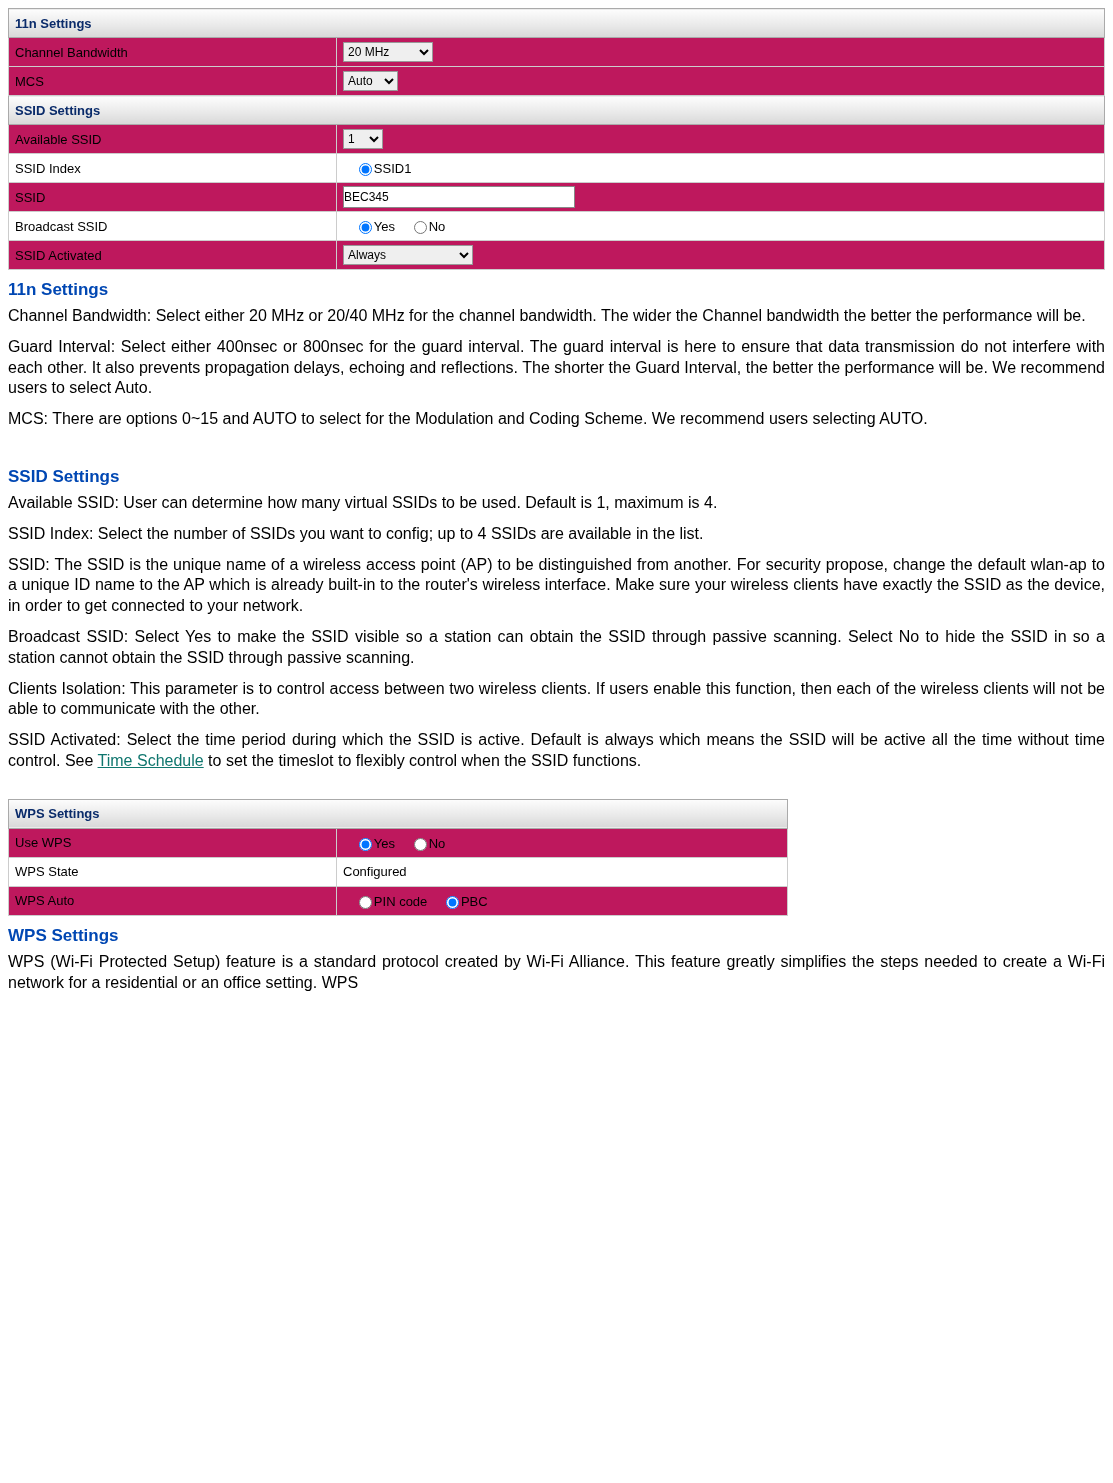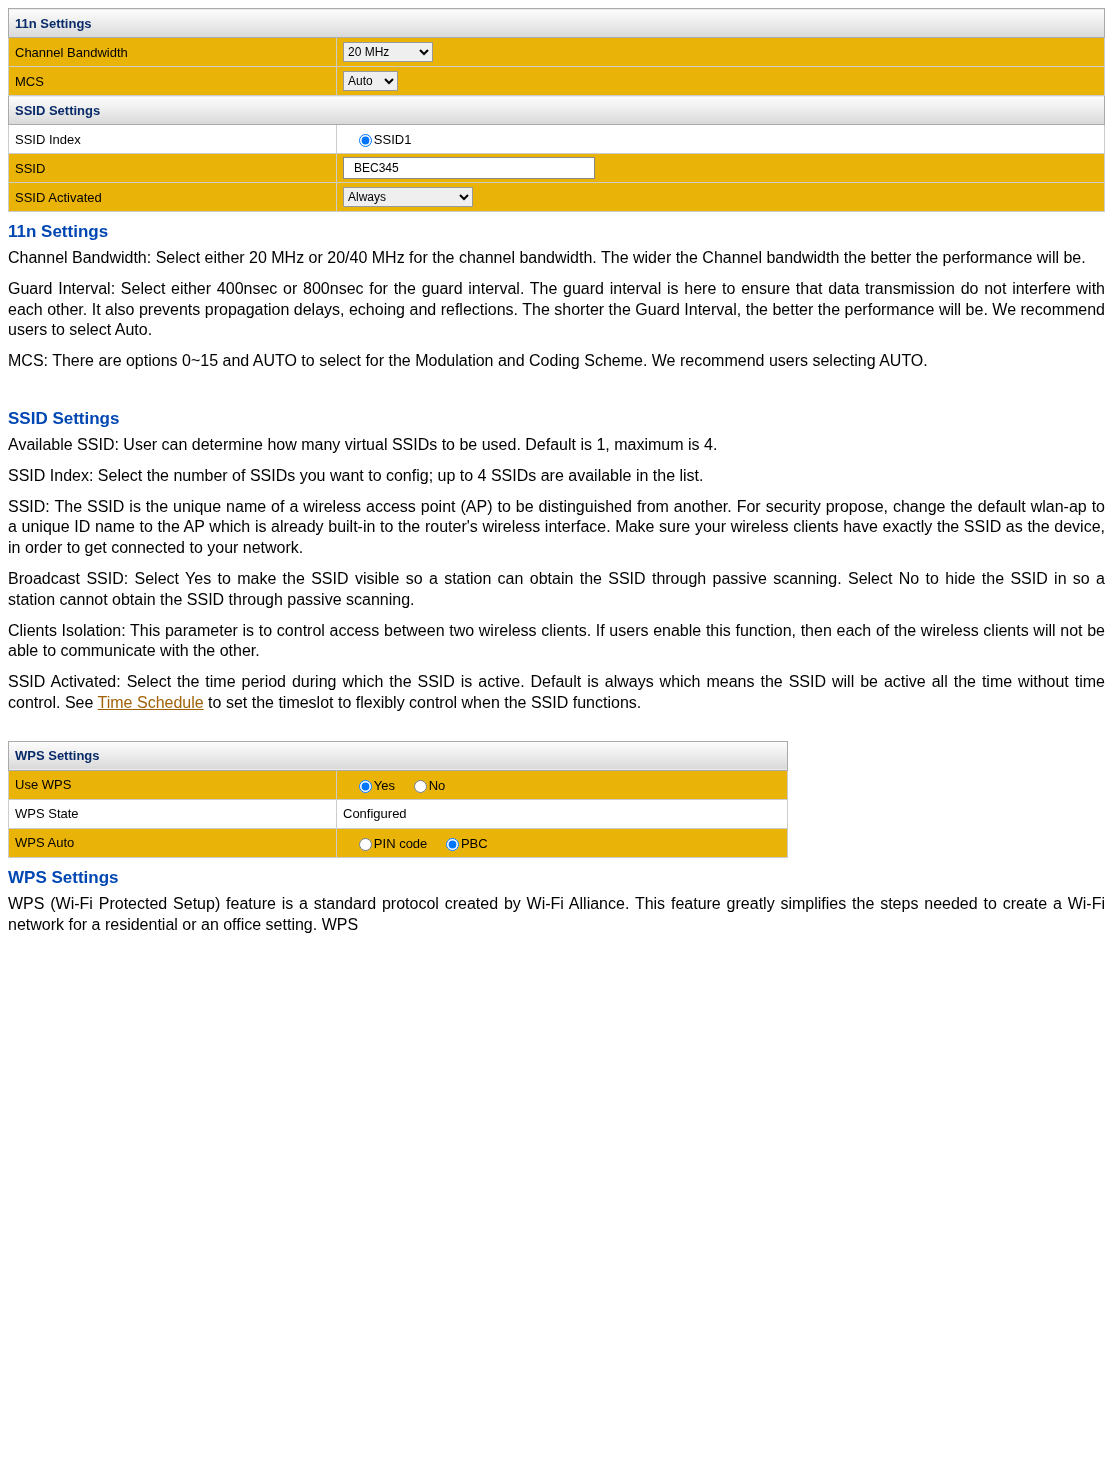--- a/index.html
+++ b/index.html
@@ -28,40 +28,40 @@
     width: 315px;
   }
   .section-head td {
     background: linear-gradient(to bottom, #fdfdfd 0%, #e8e8e8 60%, #d8d8d8 100%);
     border: 1px solid #aaa;
     font-weight: bold;
     color: #0a2b6a;
     font-size: 13px;
   }
   .row-alt td {
-    background: #eab308;
+    background: #be185d;
   }
   .row-norm td {
     background: #ffffff;
   }
   select {
     font-size: 12px;
     background: #efefef;
     border: 1px solid #999;
     height: 20px;
   }
   .sel-wide { width: 90px; }
   .sel-med { width: 70px; }
   .sel-sm { width: 55px; }
   .sel-tiny { width: 40px; }
   .sel-long { width: 130px; }
   input[type="text"]{
     font-size:12px;
     border:1px solid #888;
-    padding:2px 10px;
+    padding:2px 0;
     height:16px;
   }
   input[type="radio"]{
     vertical-align: middle;
     margin-right:2px;
   }
   .radio-lbl {
     font-size:13px;
     margin-right:10px;
     vertical-align: middle;
@@ -73,21 +73,21 @@
     margin: 10px 0 6px 0;
     font-weight: bold;
   }
   p {
     margin: 6px 0 10px 0;
     text-align: justify;
     line-height: 1.3;
     font-size: 16px;
   }
   b { font-weight: normal; }
-  a.link { color: #a16207; }
+  a.link { color: #0f766e; }
 </style>
 </head>
 <body>
 
 
 
 
 <table class="settings-table">
   <tbody>
       <tr class="section-head">
@@ -101,30 +101,43 @@
   </tr>
   <tr class="row-alt">
     <td>MCS</td>
     <td>
       <select class="sel-sm"><option>Auto</option></select>
     </td>
   </tr>
   <tr class="section-head">
         <td colspan="2">SSID Settings</td>
       </tr>
+  <tr class="row-alt">
+    <td>Available SSID</td>
+    <td>
+      <select class="sel-tiny"><option>1</option></select>
+    </td>
+  </tr>
   <tr class="row-norm">
     <td>SSID Index</td>
     <td>
       &nbsp;&nbsp;&nbsp;<input type="radio" checked="" style=""><span class="radio-lbl">SSID1</span>
     </td>
   </tr>
   <tr class="row-alt">
     <td>SSID</td>
     <td>
       <input type="text" style="width: 230px;" value="BEC345">
+    </td>
+  </tr>
+  <tr class="row-norm">
+    <td>Broadcast SSID</td>
+    <td>
+      &nbsp;&nbsp;&nbsp;<input type="radio" checked="" style=""><span class="radio-lbl">Yes</span>
+      <input type="radio" style=""><span class="radio-lbl">No</span>
     </td>
   </tr>
   <tr class="row-alt">
     <td>SSID Activated</td>
     <td>
       <select class="sel-long"><option>Always</option></select>
     </td>
   </tr>
 </tbody>
   </table>

